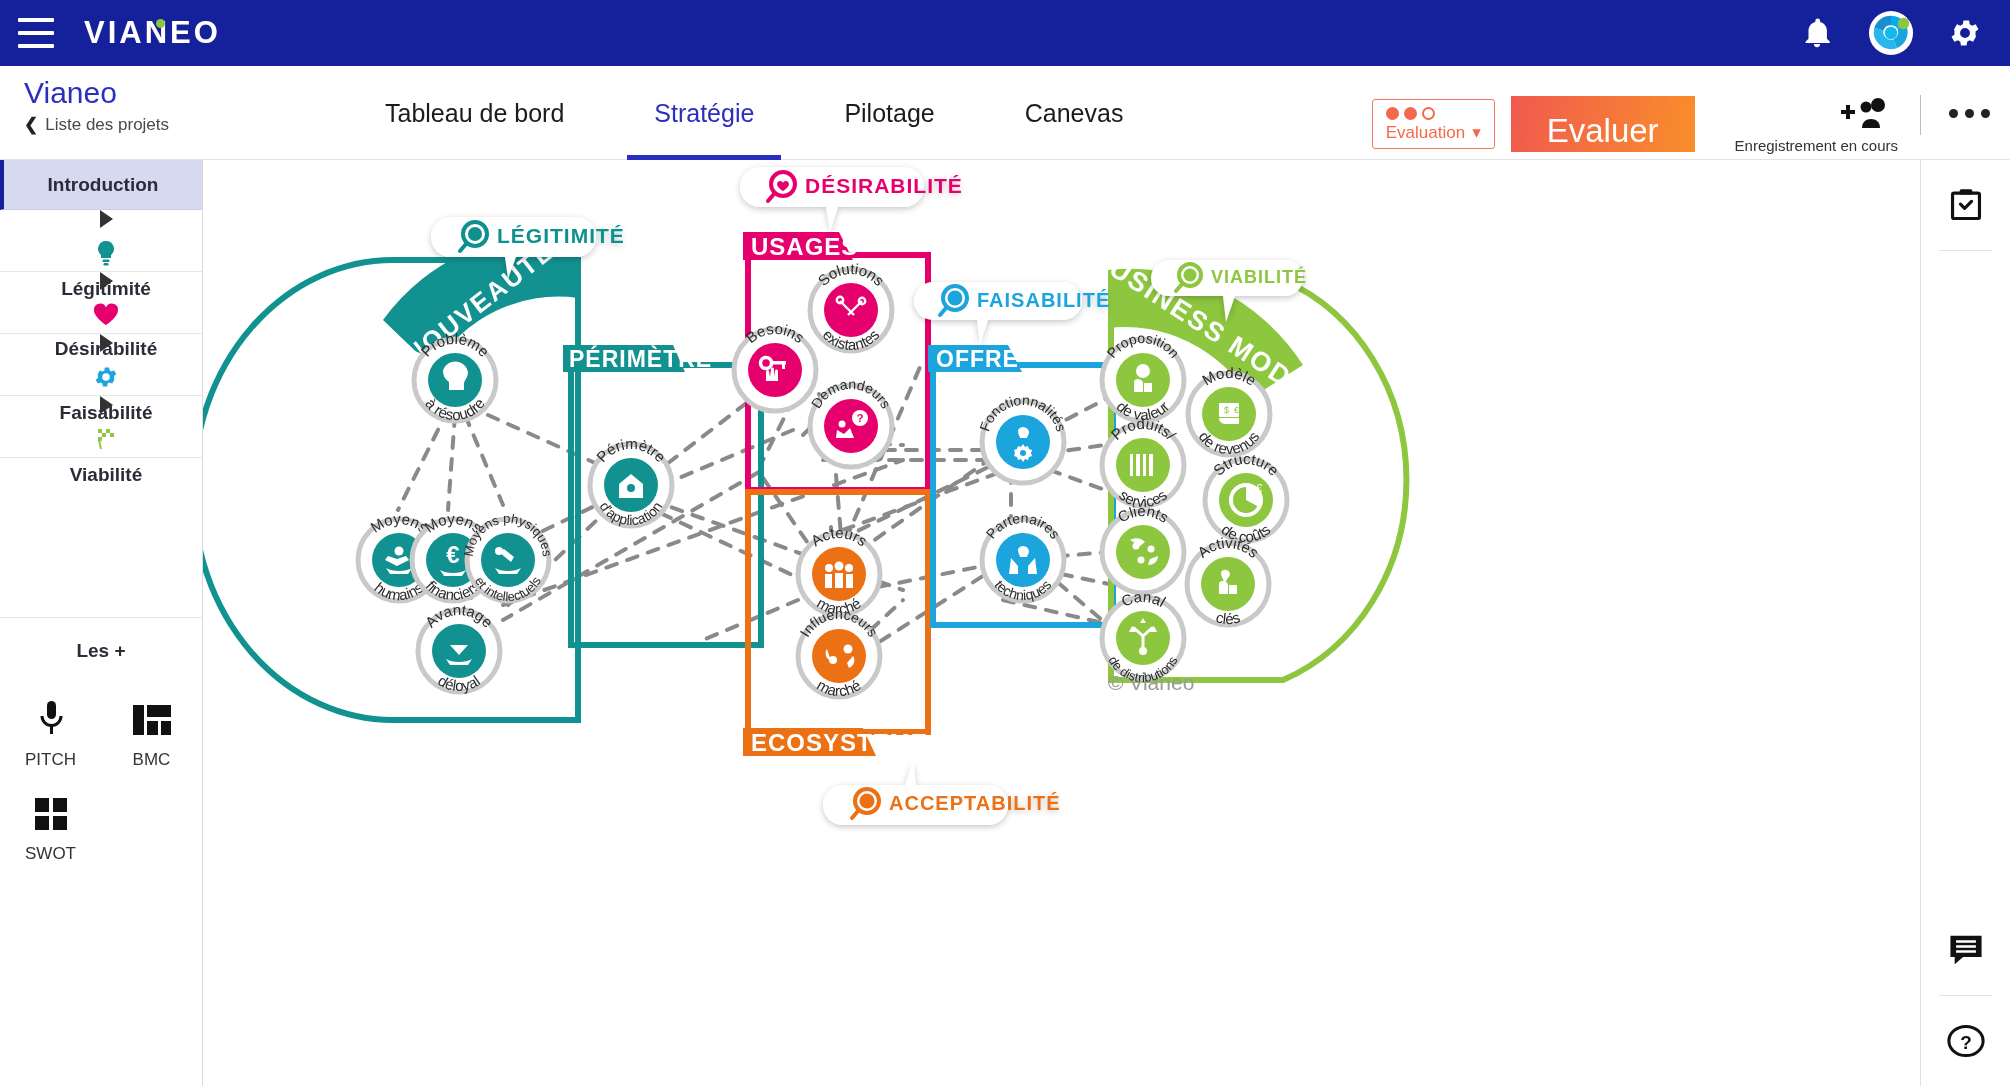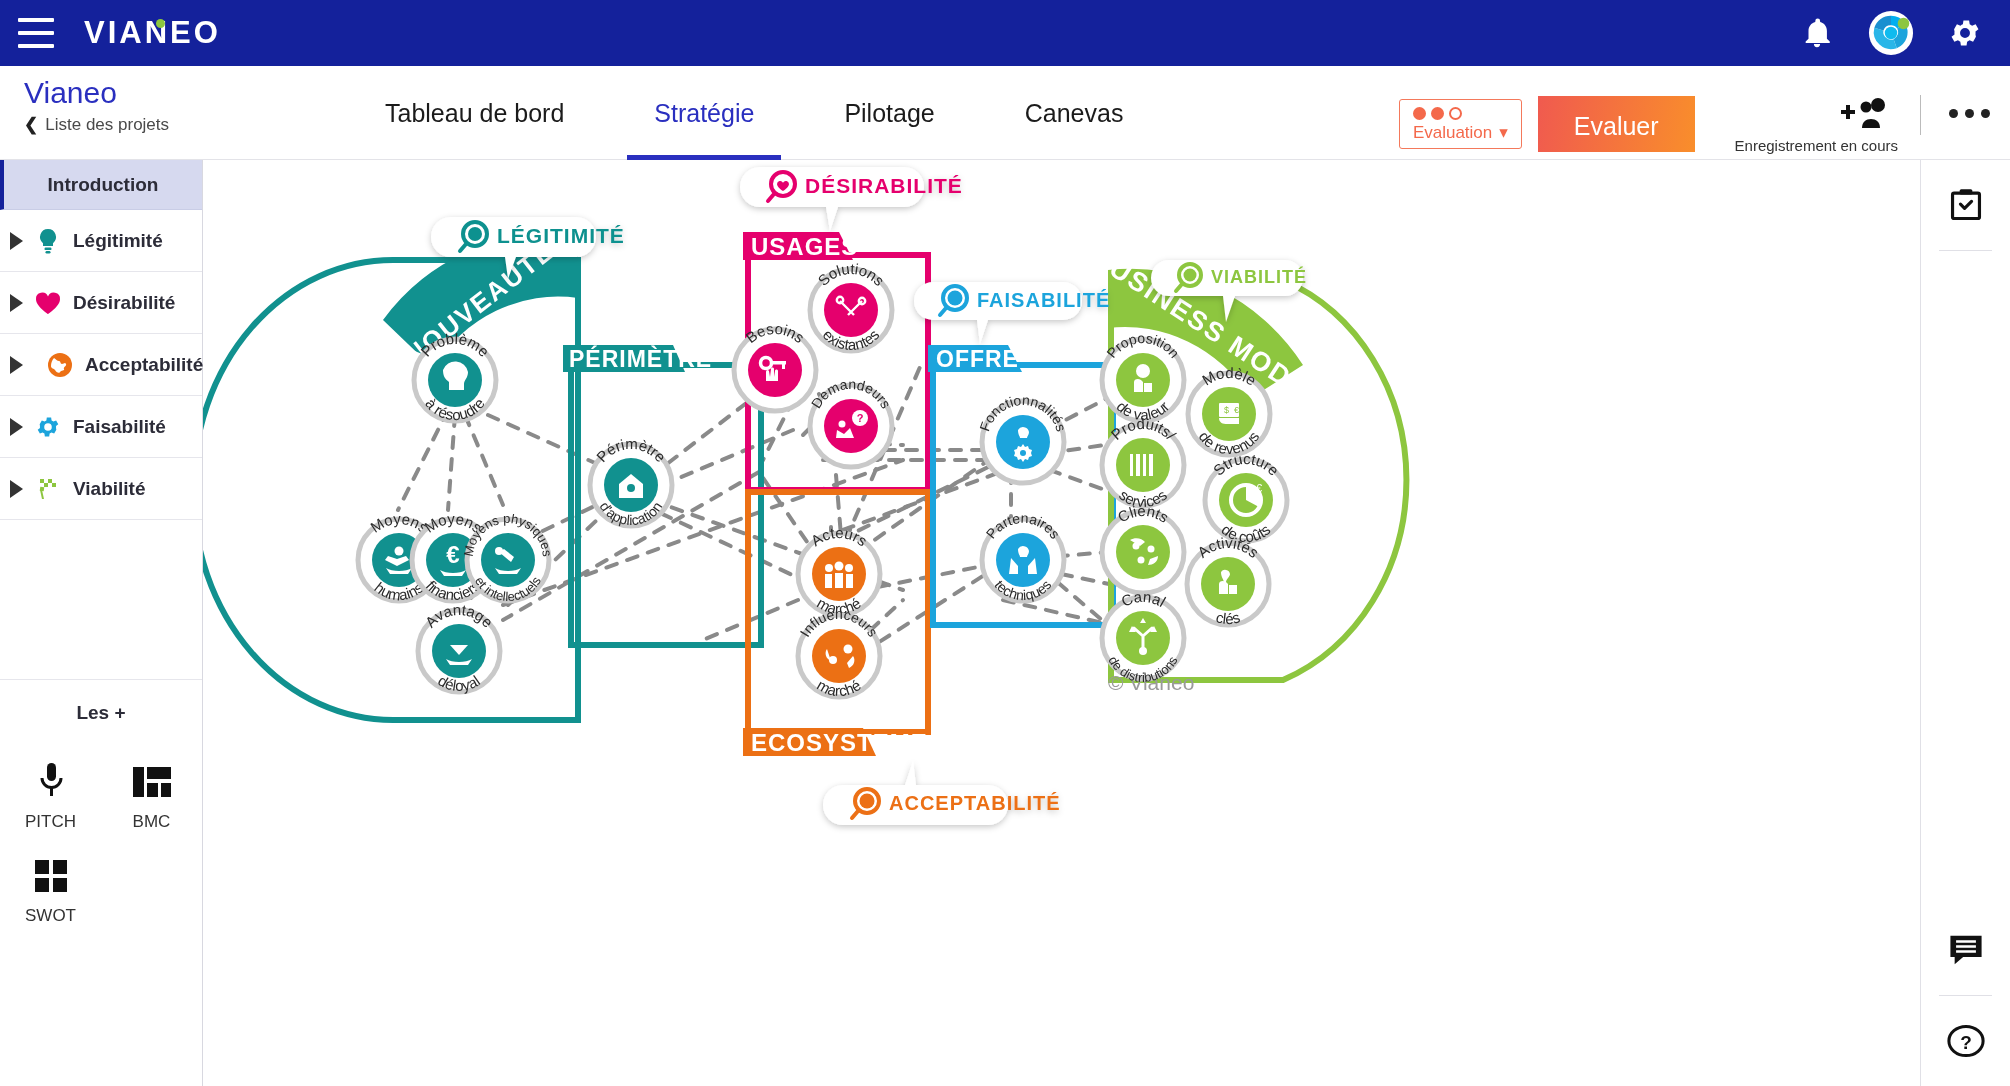--- a/index.html
+++ b/index.html
@@ -34,37 +34,37 @@
                       height:5px; background:#2A2FBF; }
   #hdr-right { position:absolute; right:20px; top:0; height:116px; display:flex; align-items:center; gap:0; }
   #eval-select { border:1px solid #F4795B; border-radius:3px; padding:7px 13px 5px 13px;
                  margin-right:16px; cursor:pointer; }
   #eval-select .dots { display:flex; gap:5px; margin-bottom:2px; }
   #eval-select .dots i { width:13px; height:13px; border-radius:50%; display:block;
                          border:2px solid #F4694B; }
   #eval-select .dots i.on { background:#F4694B; }
   #eval-select .lbl { font-size:17px; color:#F4694B; display:flex; align-items:center; gap:7px; }
   #eval-btn { background:linear-gradient(100deg,#F05A4F,#F98E2B); color:#fff; border:none;
-              font-size:25px; padding:16px 36px; height:56px; cursor:pointer;
+              font-size:33px; padding:16px 36px; height:56px; cursor:pointer;
               font-family:"Liberation Sans", sans-serif; }
   #share { margin-left:40px; text-align:right; cursor:pointer; }
   #share .lab { font-size:15px; color:#333; margin-top:2px; }
   #vsep { width:1px; height:40px; background:#bbb; margin:0 22px; margin-top:-18px;}
   #dots-menu { display:flex; gap:7px; margin-left:6px; margin-top:-22px; cursor:pointer; }
   #dots-menu i { width:9px; height:9px; border-radius:50%; background:#222; display:block; }
 
   
   #sidebar { position:absolute; left:0; top:160px; width:203px; height:926px;
              background:#fff; border-right:1px solid #d8d8e0; }
   #sb-intro { height:50px; background:#D6D9EF; display:flex; align-items:center;
               justify-content:center; font-size:19px; font-weight:bold; color:#2c2c38;
               border-bottom:1px solid #c9cde6; cursor:pointer; }
   #sb-intro.sel { border-left:4px solid #14219B; }
   .sb-item { height:62px; display:flex; align-items:center; gap:12px; padding-left:10px;
-             border-bottom:1px solid #e6e6ec; cursor:pointer; }
+             border-bottom:1px solid #e6e6ec; cursor:pointer;flex-direction:column; }
   .sb-item .tri { width:0;height:0;border-left:13px solid #333;border-top:9px solid transparent;
                   border-bottom:9px solid transparent; }
   .sb-item .ico { width:26px; height:26px; display:flex; align-items:center; justify-content:center; }
   .sb-item .txt { font-size:19px; color:#2c2c38; font-weight:bold; }
   #sb-spacer { height:160px; border-bottom:1px solid #e6e6ec; }
   #les-plus { text-align:center; font-size:19px; font-weight:bold; color:#2c2c38;
               margin-top:22px; }
   #tools { display:grid; grid-template-columns:1fr 1fr; margin-top:24px; }
   .tool { text-align:center; padding:10px 0; cursor:pointer; }
   .tool .ti { height:48px; display:flex; align-items:center; justify-content:center; }
@@ -189,31 +189,20 @@
   <div class="sb-item">
     <div class="tri"></div>
     <div class="ico">
       <svg width="26" height="24" viewBox="0 0 26 24">
           <path d="M13 23S1 15.4 1 8.2A6.2 6.2 0 0 1 13 5.6 6.2 6.2 0 0 1 25 8.2C25 15.4 13 23 13 23z" fill="#E5006D"></path>
         </svg>
     </div>
     <div class="txt">Désirabilité</div>
   </div>
 
-  <div class="sb-item">
-    <div class="ico" style="width:0"></div>
-    <div class="tri" style="order:-1"></div>
-    <div class="ico">
-      <svg width="26" height="26" viewBox="0 0 26 26">
-          <circle cx="13" cy="13" r="12" fill="#EC7014"></circle>
-          <path d="M7 6c2 1 3 3 5 3s1 3 3 3 3-2 4 0-3 3-2 5-3 1-4 3-4 0-5-2-4-1-4-4 1-6 3-8z" fill="#fff"></path>
-        </svg>
-    </div>
-    <div class="txt">Acceptabilité</div>
-  </div>
 
   <div class="sb-item">
     <div class="tri"></div>
     <div class="ico">
       <svg width="26" height="26" viewBox="0 0 24 24" fill="#1CA4DC">
           <path d="M19.4 13a7.8 7.8 0 0 0 0-2l2.1-1.6-2-3.5-2.5 1a7.6 7.6 0 0 0-1.7-1l-.4-2.7h-4l-.4 2.7c-.6.2-1.2.6-1.7 1l-2.5-1-2 3.5L4.6 11a7.8 7.8 0 0 0 0 2l-2.1 1.6 2 3.5 2.5-1c.5.4 1.1.8 1.7 1l.4 2.7h4l.4-2.7c.6-.2 1.2-.6 1.7-1l2.5 1 2-3.5zM12 15.5a3.5 3.5 0 1 1 0-7 3.5 3.5 0 0 1 0 7z"></path>
         </svg>
     </div>
     <div class="txt">Faisabilité</div>
   </div>

